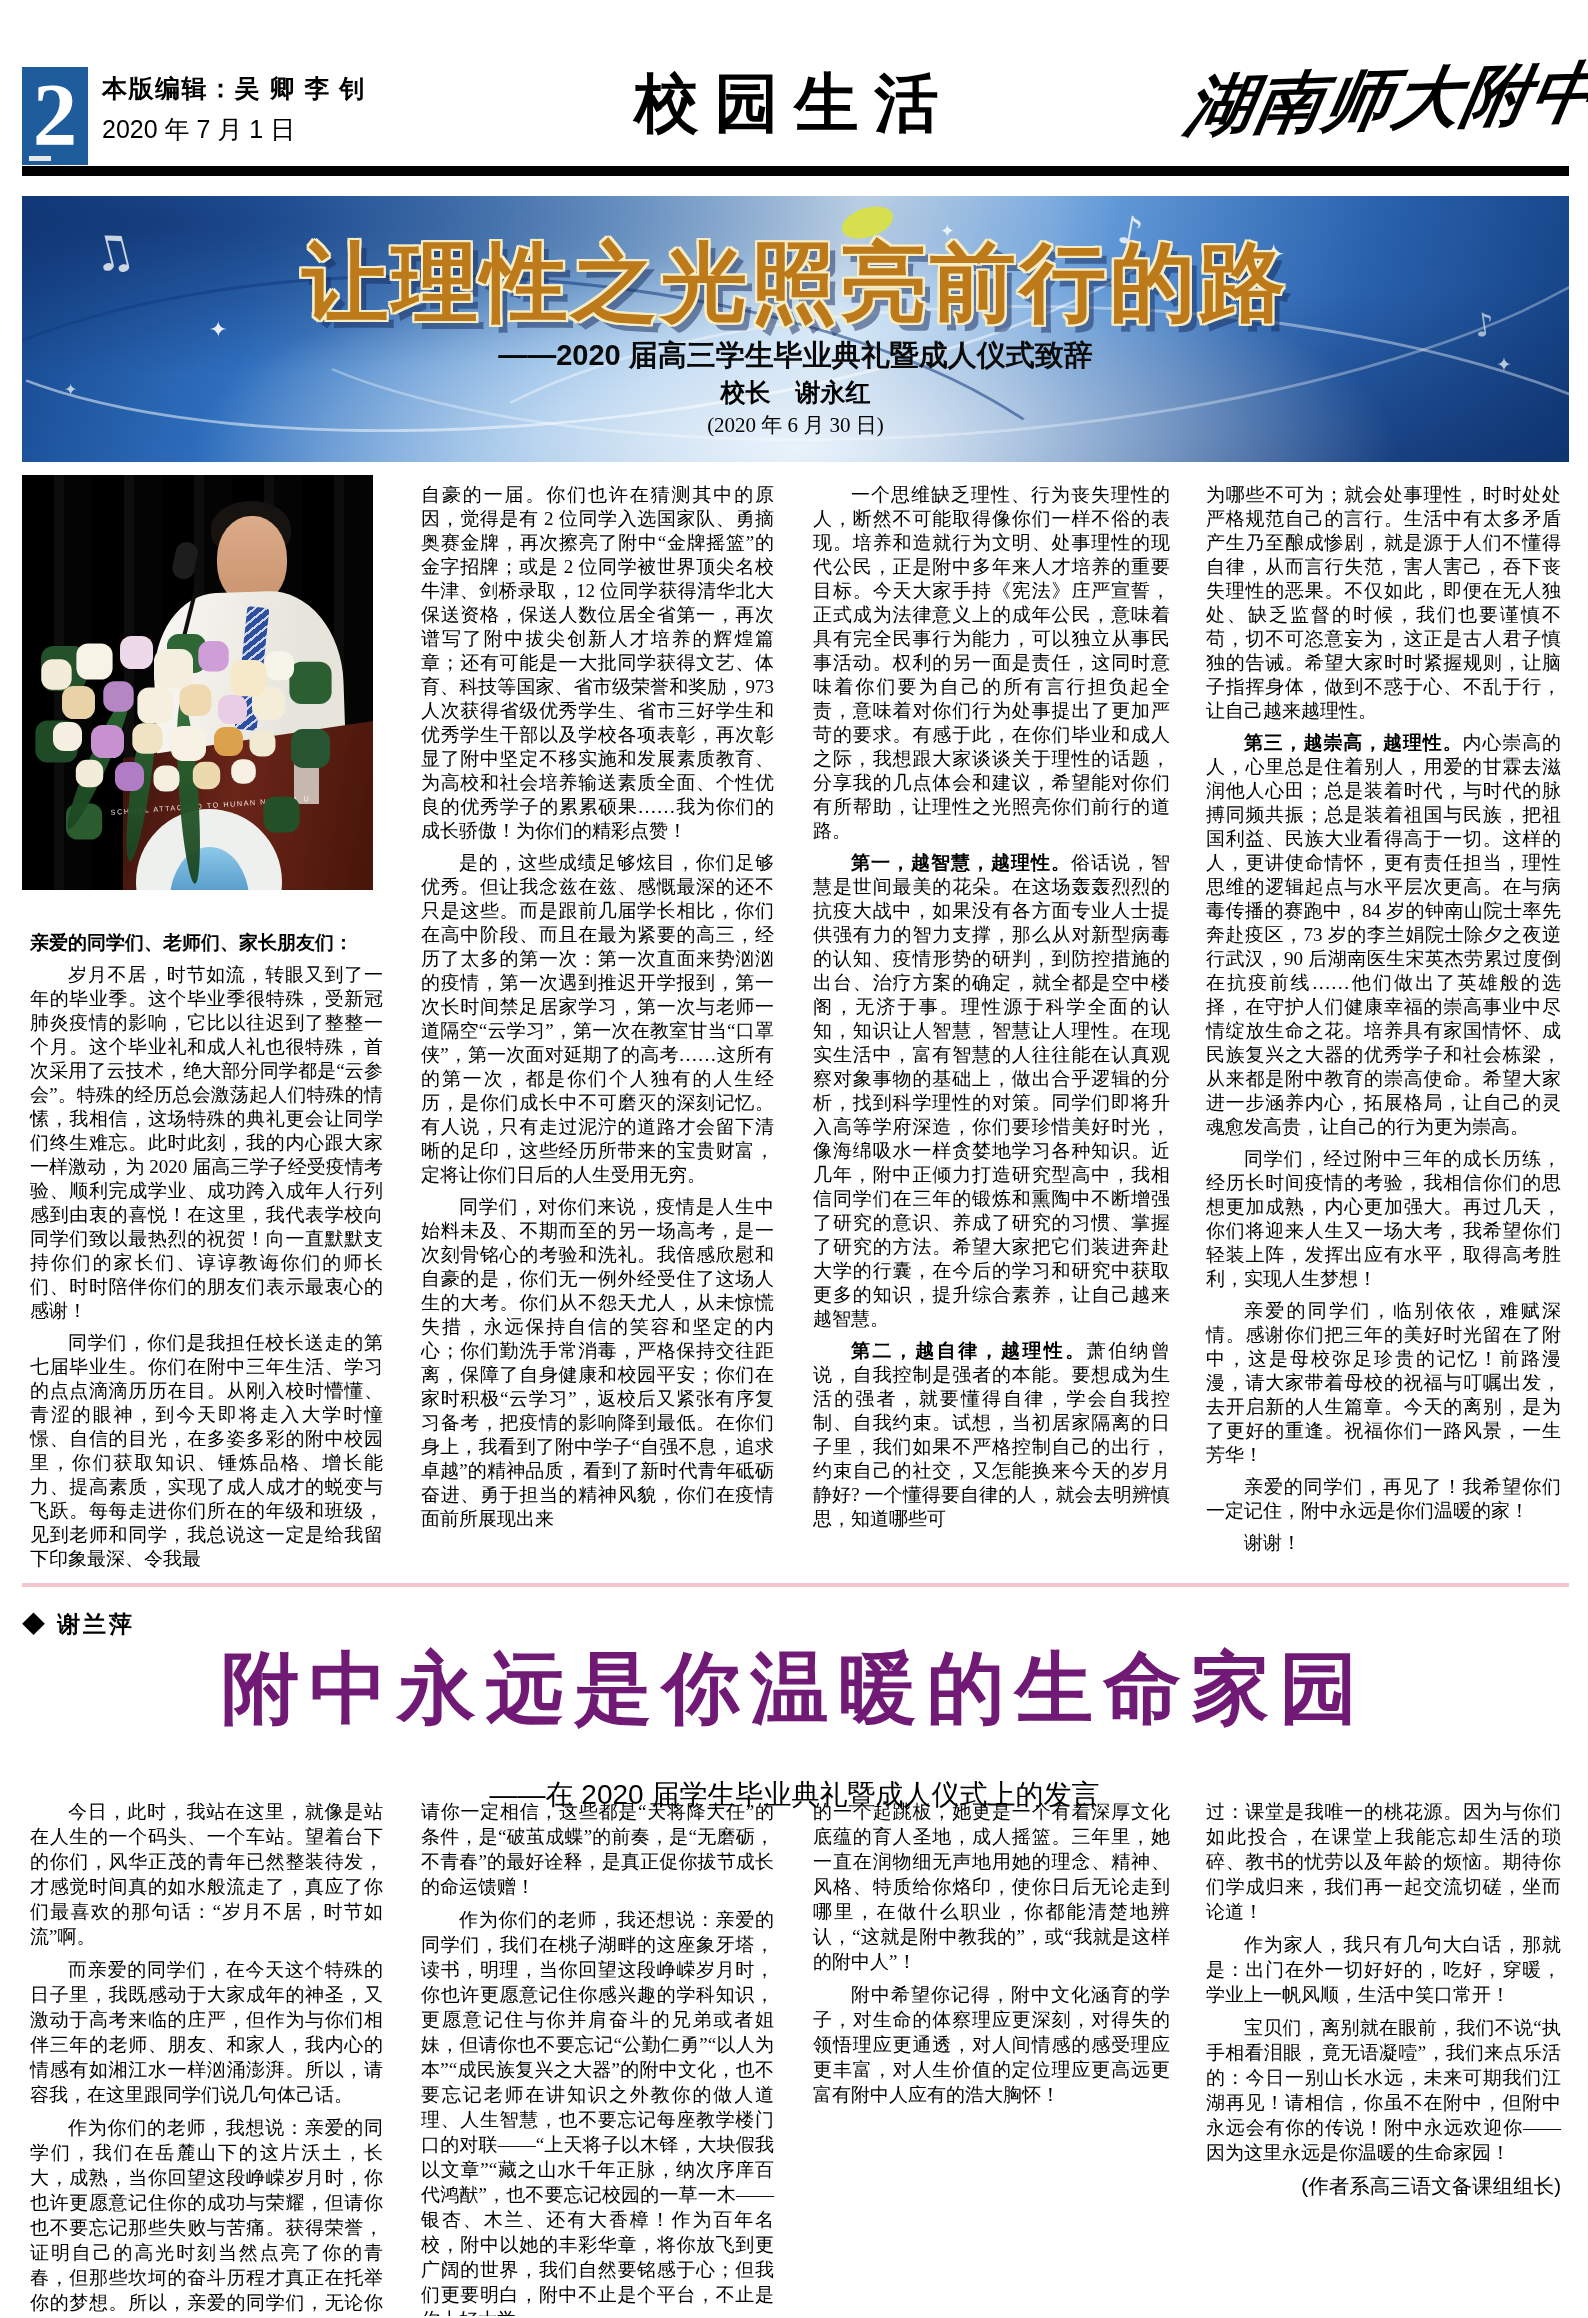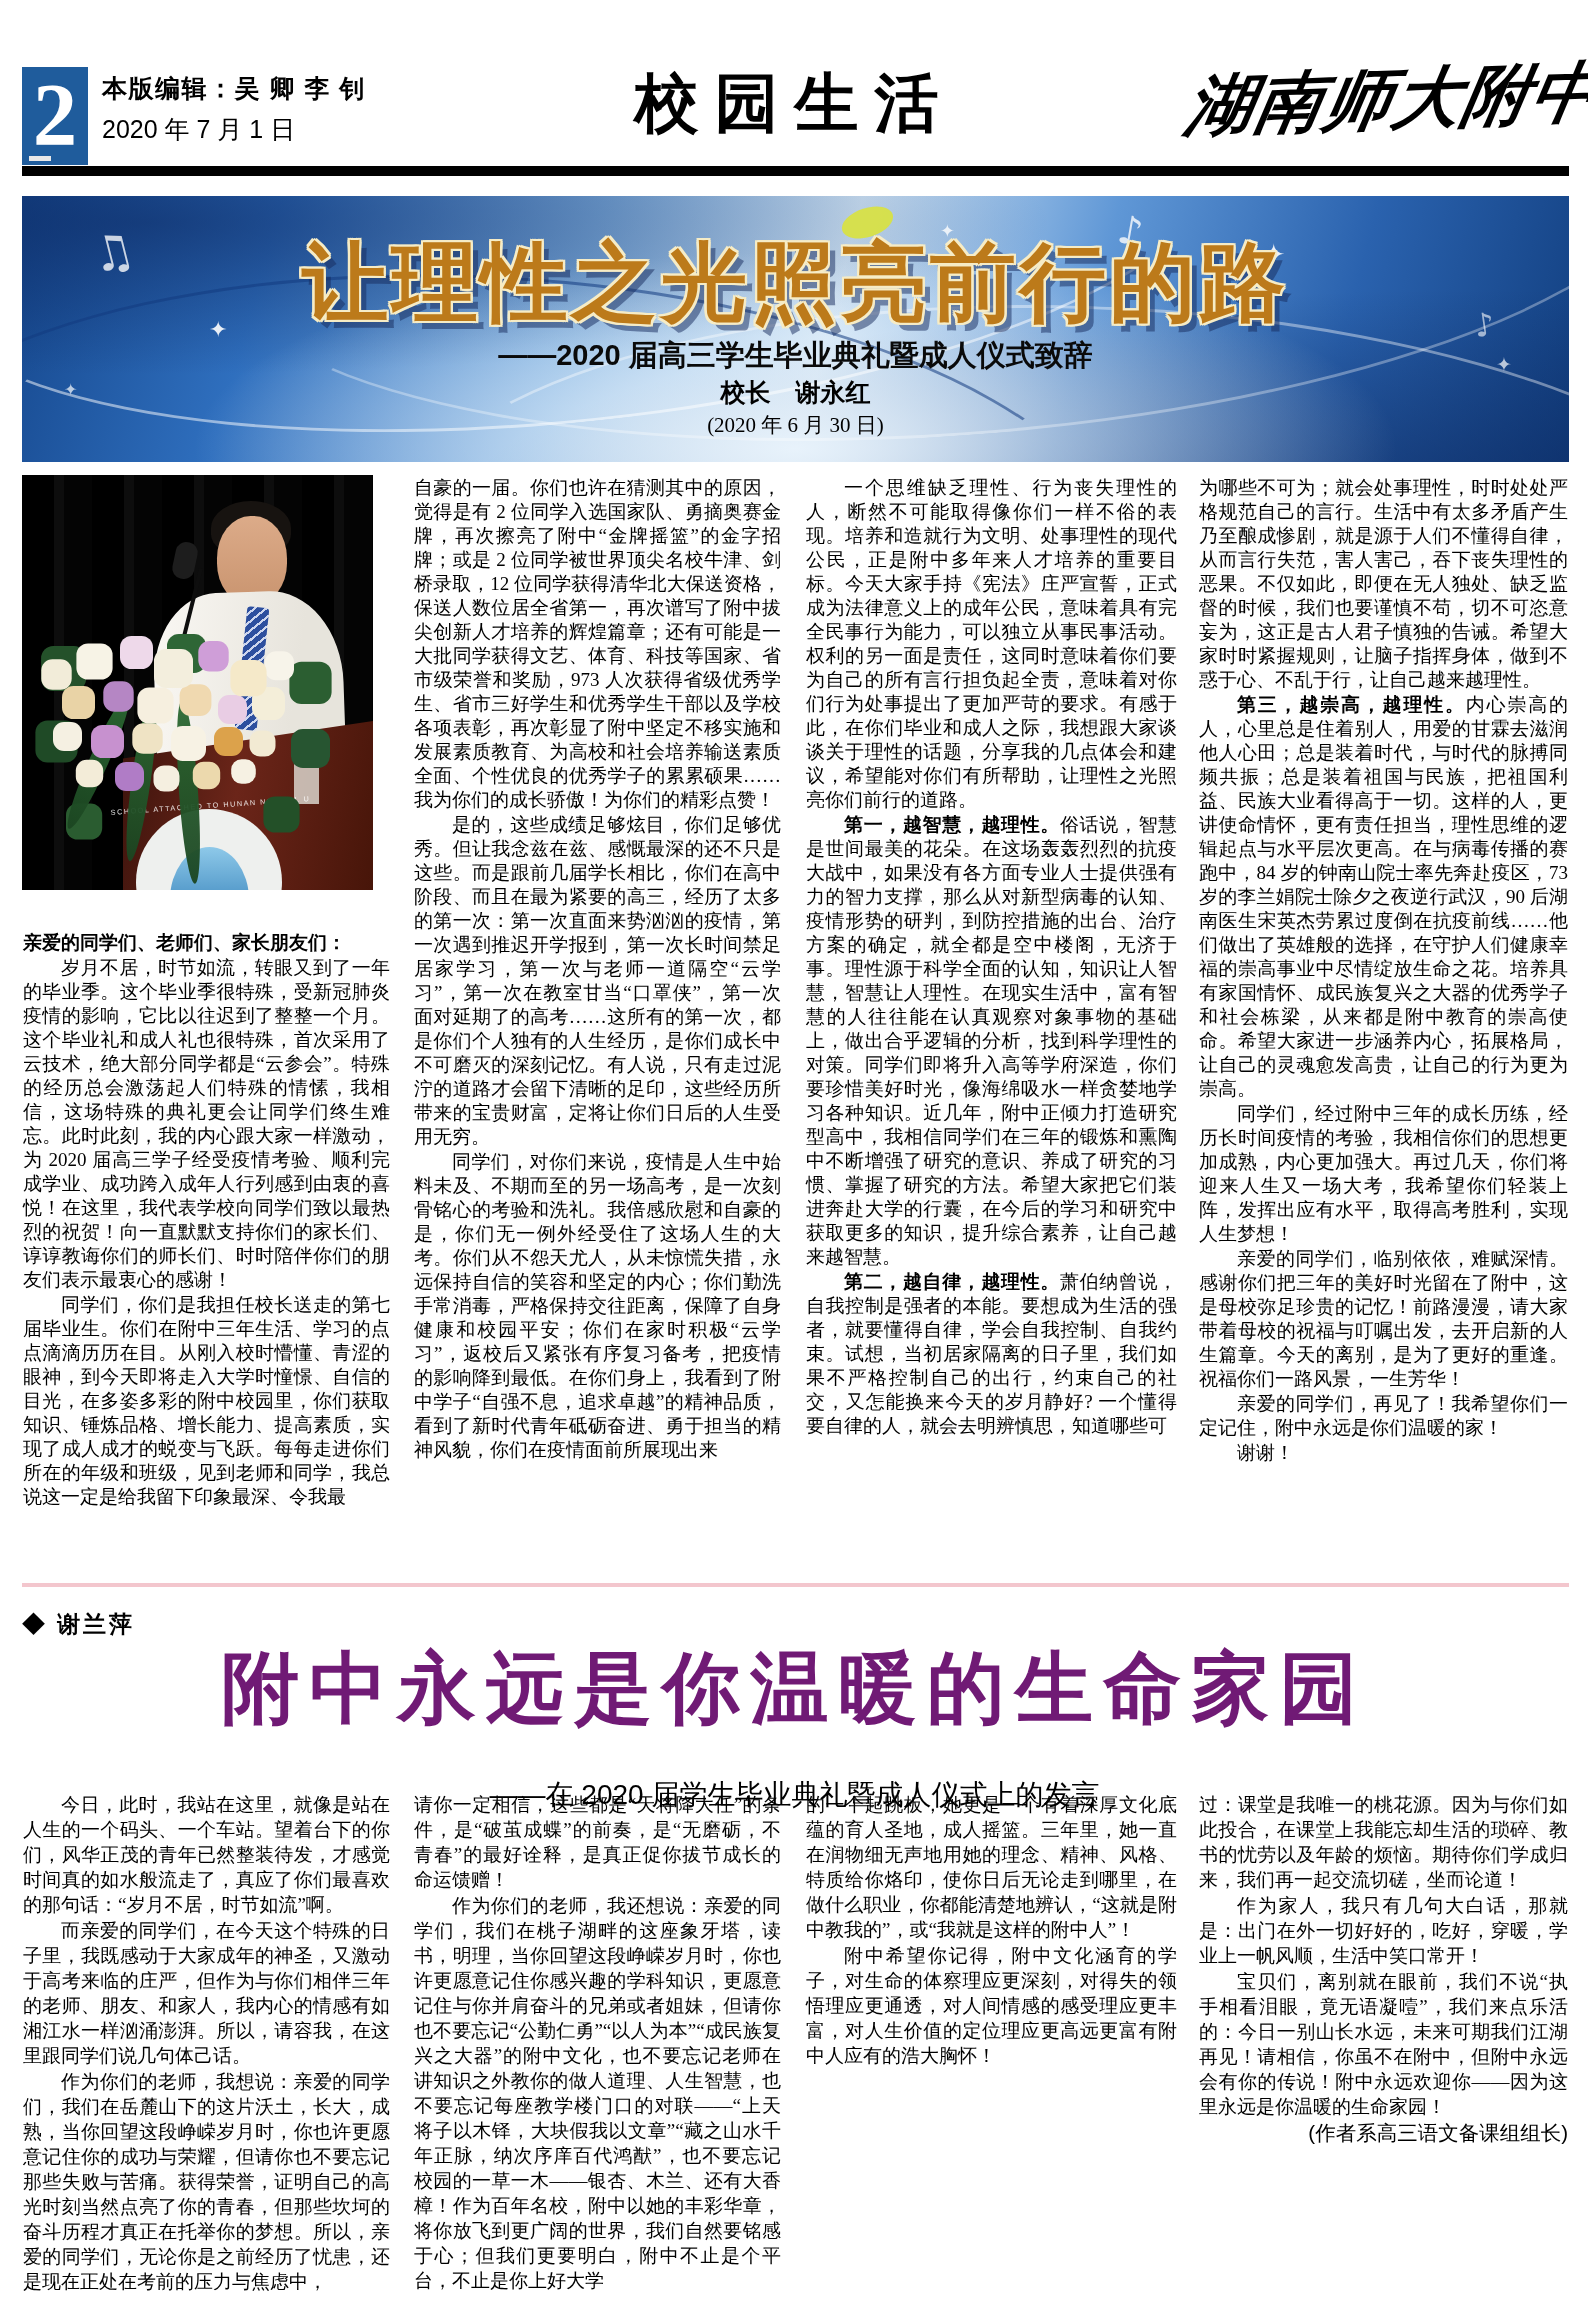--- a/index.html
+++ b/index.html
@@ -59,21 +59,21 @@
   .bn-sub{position:absolute;left:0;top:140px;width:100%;text-align:center;
     font-family:"Liberation Sans",sans-serif;font-weight:700;font-size:29px;color:#0a0a0a;}
   .bn-speaker{position:absolute;left:0;top:180px;width:100%;text-align:center;
     font-family:"Liberation Sans",sans-serif;font-weight:700;font-size:25px;}
   .bn-date{position:absolute;left:0;top:215px;width:100%;text-align:center;
     font-family:"Liberation Serif",serif;font-size:21px;}
 
   
   .col{position:absolute;top:475px;height:1099px;overflow:hidden;
     font-size:19px;line-height:24px;text-align:justify;text-justify:inter-ideograph;}
-  .col p{margin:1px;text-indent:2em;}
+  .col p{margin:8px;text-indent:2em;}
   .col p.noindent{text-indent:0;}
   .col p.heading{text-indent:0;font-family:"Liberation Sans",sans-serif;font-weight:700;}
   .col b.lead{font-family:"Liberation Sans","DejaVu Sans",sans-serif;font-weight:700;}
   .c1{left:22px;width:369px;}
   .c2{left:413px;width:369px;}
   .c3{left:805px;width:373px;}
   .c4{left:1198px;width:371px;}
   .colB{top:1791px;height:525px;line-height:25px;}
   .col p.attribution{text-indent:0;text-align:right;font-family:"Liberation Sans",sans-serif;font-weight:400;font-size:20.5px;}
 

